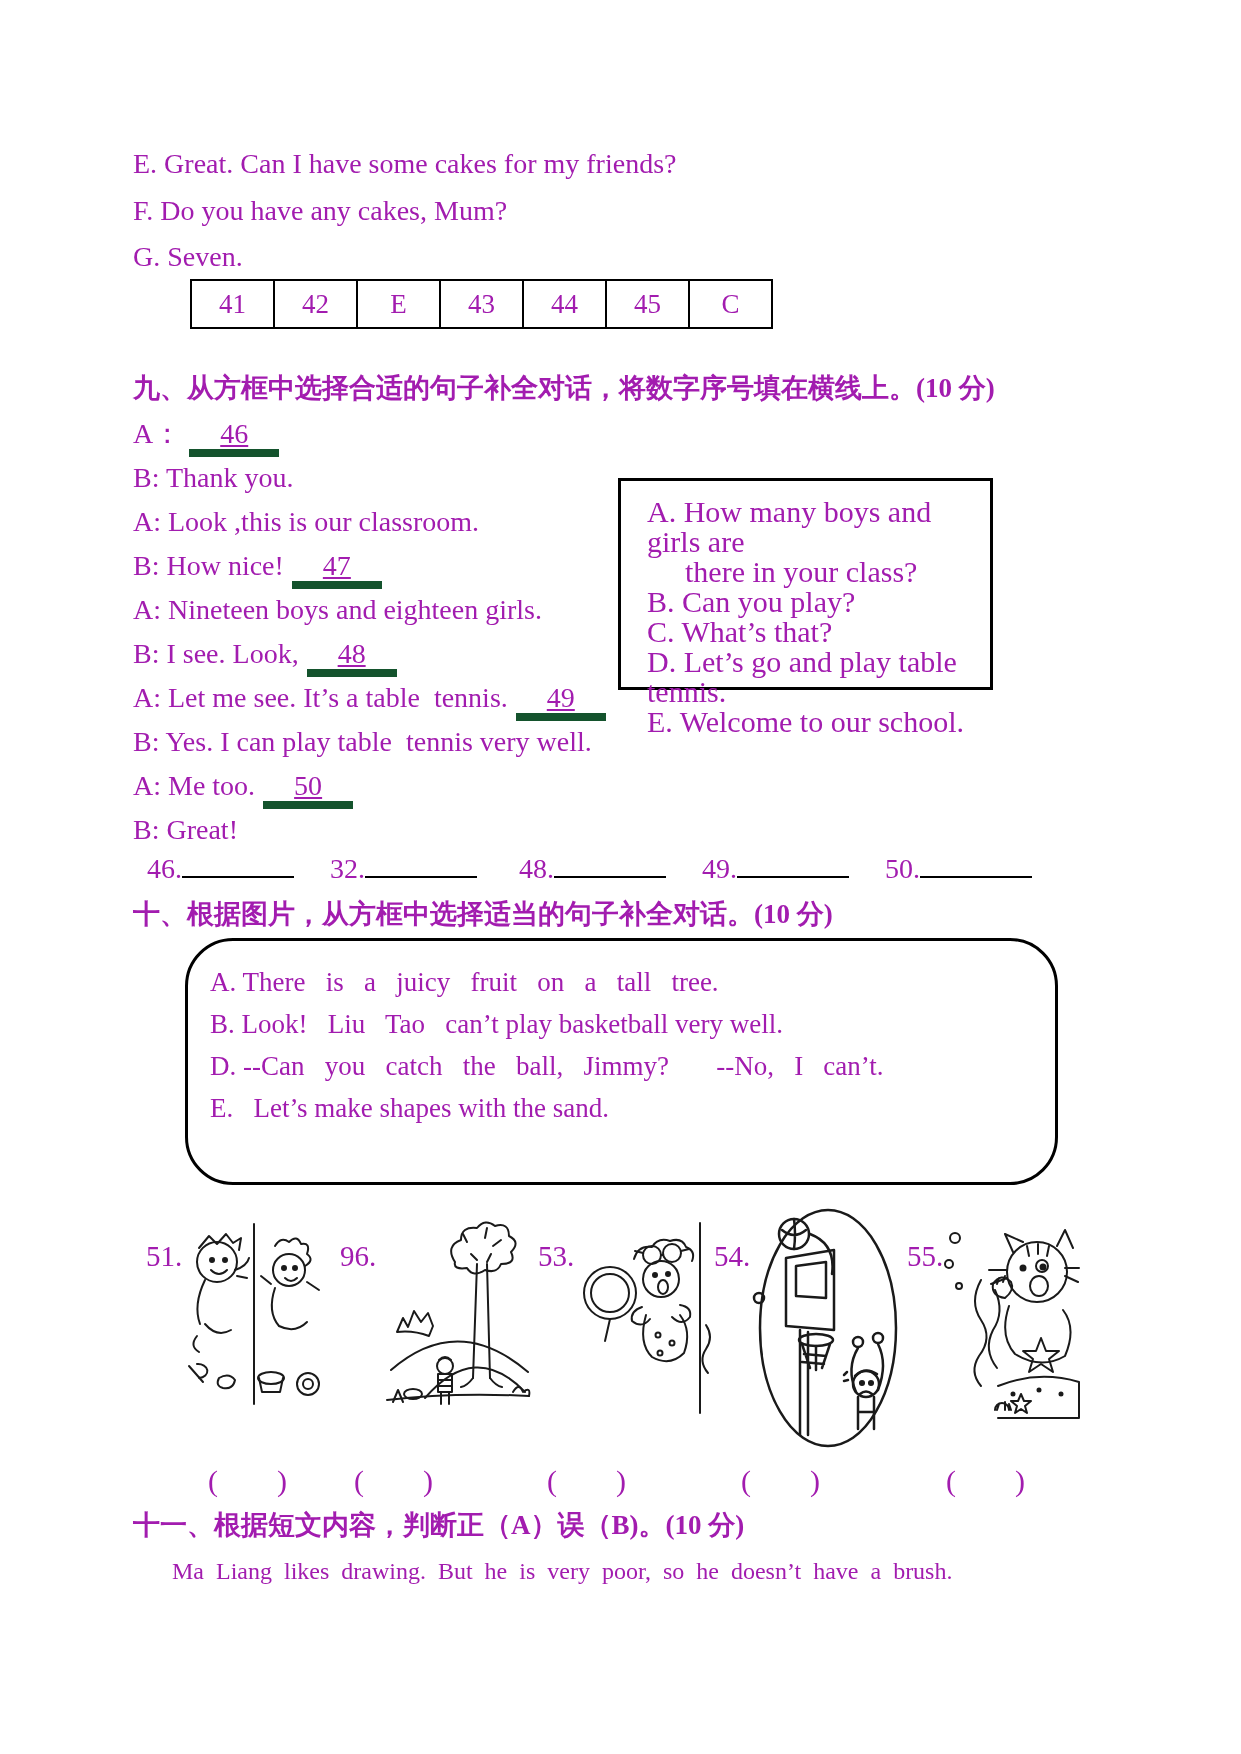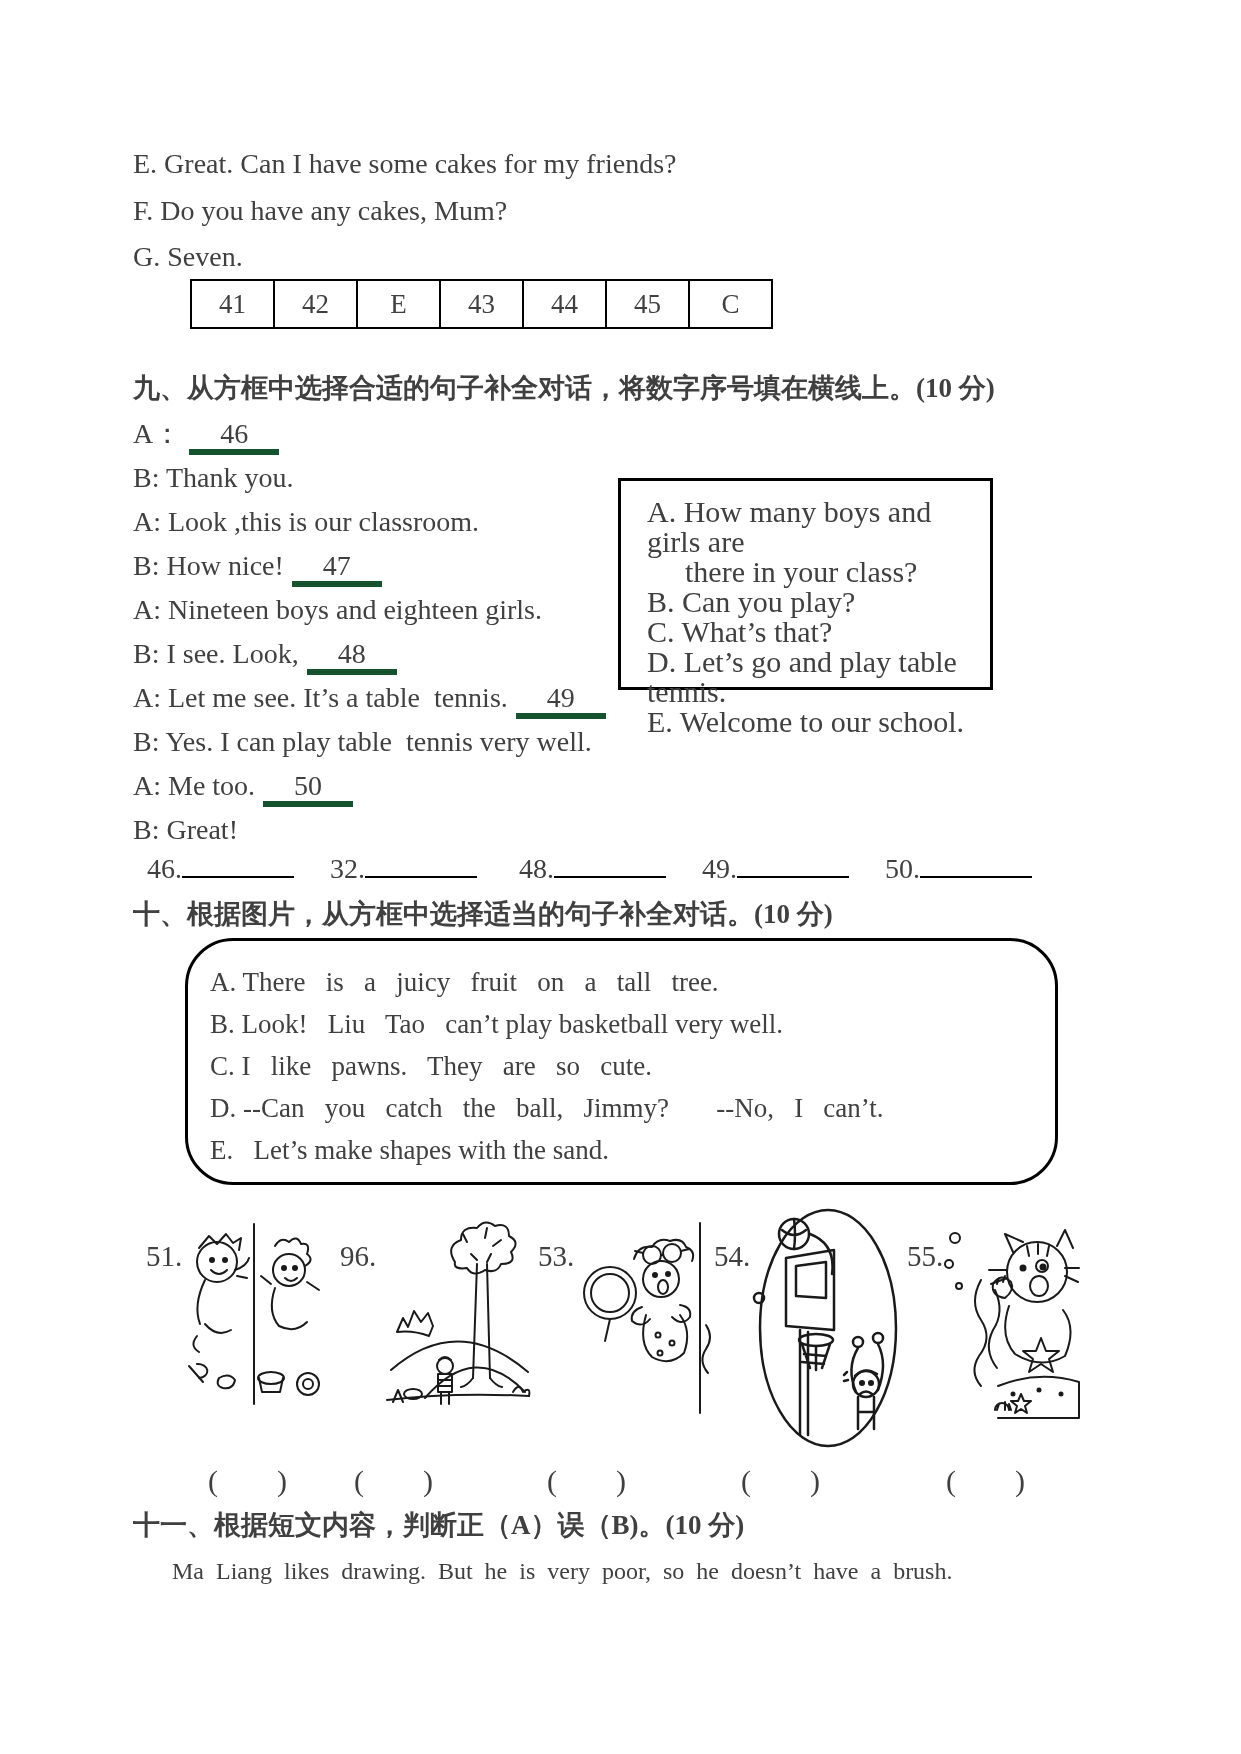--- a/index.html
+++ b/index.html
@@ -1,28 +1,28 @@
 <!DOCTYPE html>
 <html><head>
 <meta charset="utf-8">
 <style>
   html,body{margin:0;padding:0;background:#e8e8e8;}
   .page{
     position:relative;width:1241px;height:1754px;margin:0 auto;
-    background:#ffffff;color:#404040;
+    background:#ffffff;color:#a21caf;
     font-family:"Liberation Serif","DejaVu Serif",serif;
     overflow:hidden;
   }
   .abs{position:absolute;}
   .en{font-size:28px;line-height:32px;white-space:pre-wrap;}
   .t{white-space:pre-wrap;}
   .zh-head{font-size:27px;font-weight:bold;line-height:34px;white-space:pre-wrap;}
   .blank{
-    display:inline-block;min-width:90px;border-bottom:6px solid #14532d;
-    text-align:center;margin-left:8px;line-height:30px;
+    display:inline-block;min-width:90px;border-bottom:8px solid #14532d;
+    text-align:center;margin-left:8px;line-height:30px;text-decoration:underline;
   }
   .ans-table{display:flex;border:2px solid #000;box-sizing:border-box;}
   .ans-table .cell{
     width:81px;height:46px;border-right:2px solid #000;
     display:flex;align-items:center;justify-content:center;font-size:27px;
   }
   .ans-table .cell:last-child{border-right:none;}
   .box9{
     border:3px solid #000;box-sizing:border-box;
     padding:16px 0 0 26px;
@@ -90,21 +90,20 @@
   <div class="abs ansblank" style="left:330px;top:852px;"><span class="num">32.</span><span class="uline"></span></div>
   <div class="abs ansblank" style="left:519px;top:852px;"><span class="num">48.</span><span class="uline"></span></div>
   <div class="abs ansblank" style="left:702px;top:852px;"><span class="num">49.</span><span class="uline"></span></div>
   <div class="abs ansblank" style="left:885px;top:852px;"><span class="num">50.</span><span class="uline"></span></div>
 
   <div class="abs zh-head" style="left:133px;top:897px;">十、根据图片，从方框中选择适当的句子补全对话。(10 分)</div>
 
   <div class="abs rbox" style="left:185px;top:938px;width:873px;height:247px;padding-left:22px;">
     <div class="bl">A. There   is   a   juicy   fruit   on   a   tall   tree.</div>
     <div class="bl">B. Look!   Liu   Tao   can’t play basketball very well.</div>
-    <div class="bl">C. I   like   pawns.   They   are   so   cute.</div>
     <div class="bl">D. --Can   you   catch   the   ball,   Jimmy?       --No,   I   can’t.</div>
     <div class="bl">E.   Let’s make shapes with the sand.</div>
   </div>
 
   <div class="abs pic-label" style="left:146px;top:1240px;">51.</div>
   <div class="abs pic-label" style="left:340px;top:1240px;">96.</div>
   <div class="abs pic-label" style="left:538px;top:1240px;">53.</div>
   <div class="abs pic-label" style="left:714px;top:1240px;">54.</div>
   <div class="abs pic-label" style="left:907px;top:1240px;">55.</div>
 

